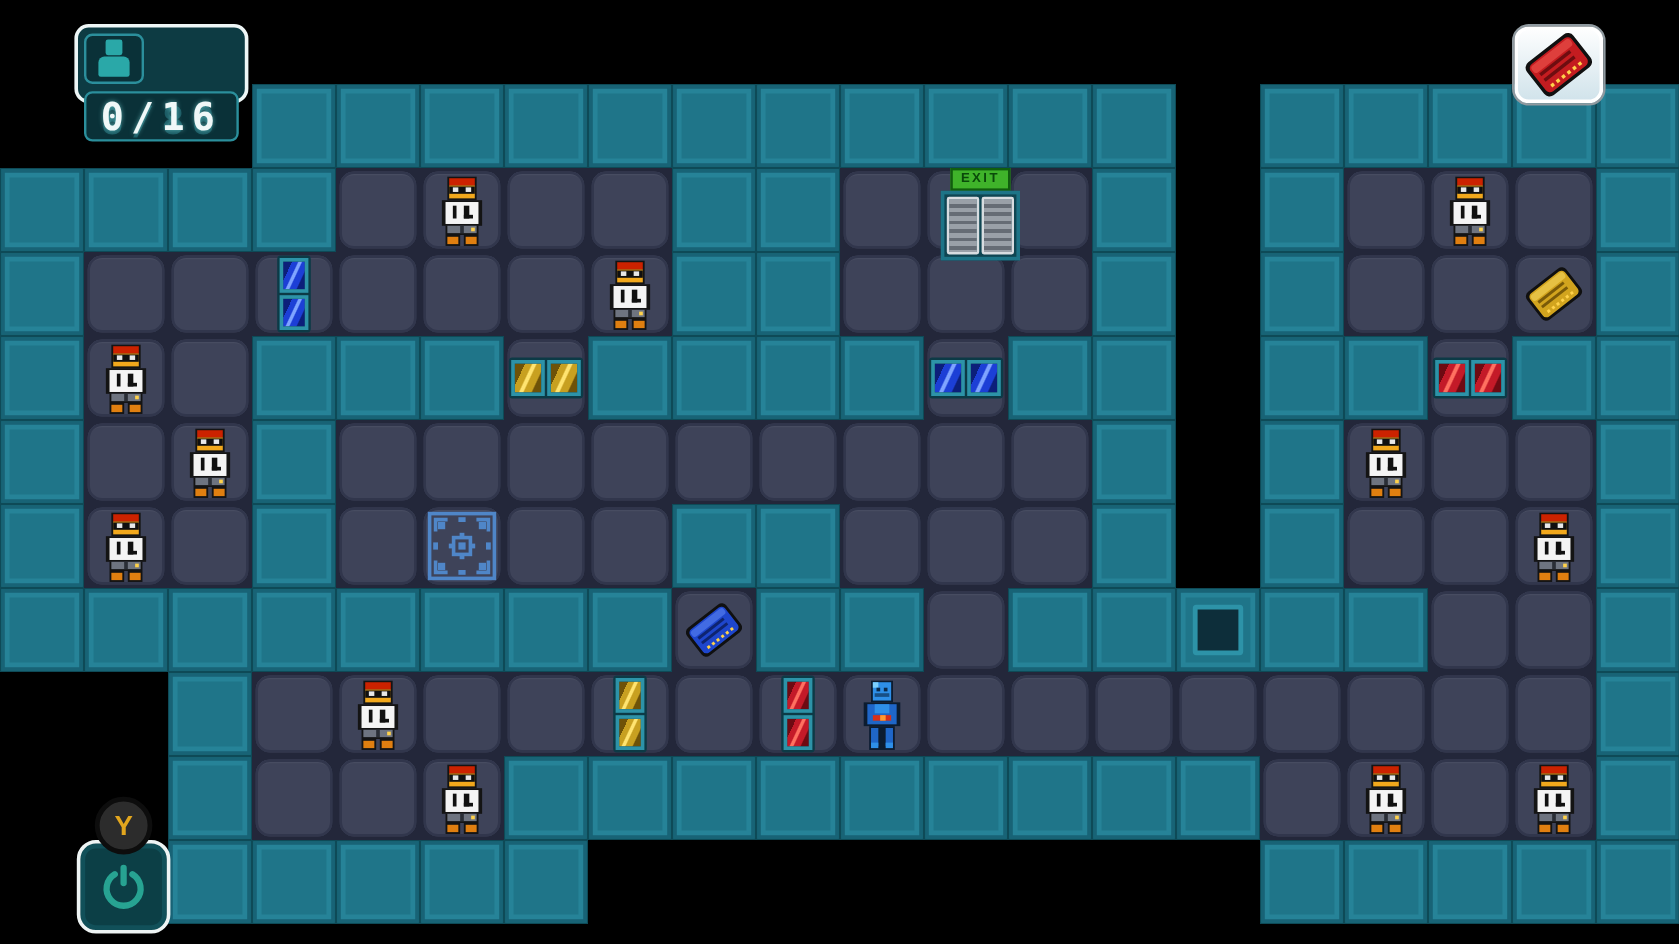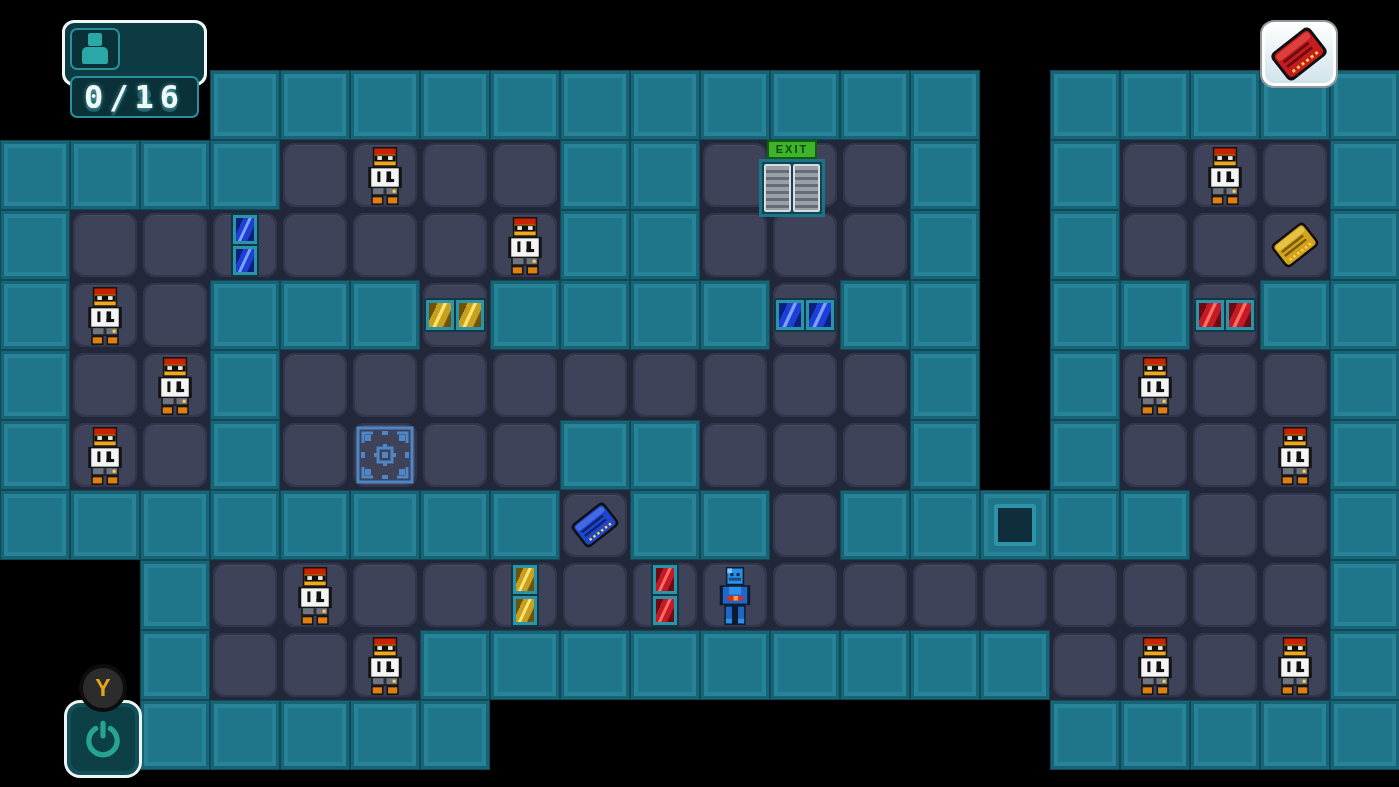--- a/index.html
+++ b/index.html
@@ -584,21 +584,21 @@
         <div class="panel" style="background:linear-gradient(115deg, #6e0a12 0 26%, #c41a28 26% 42%, #ff7060 46% 53%, #c41a28 57% 74%, #6e0a12 78% 100%)"></div>
       </div>
       <div class="door v" style="left: 511px; top: 563px;">
         <div class="panel" style="background:linear-gradient(115deg, #6e5208 0 26%, #c8a020 26% 42%, #ffe470 46% 53%, #c8a020 57% 74%, #6e5208 78% 100%)"></div>
         <div class="panel" style="background:linear-gradient(115deg, #6e5208 0 26%, #c8a020 26% 42%, #ffe470 46% 53%, #c8a020 57% 74%, #6e5208 78% 100%)"></div>
       </div>
       <div class="door v" style="left: 651px; top: 563px;">
         <div class="panel" style="background:linear-gradient(115deg, #6e0a12 0 26%, #c41a28 26% 42%, #ff7060 46% 53%, #c41a28 57% 74%, #6e0a12 78% 100%)"></div>
         <div class="panel" style="background:linear-gradient(115deg, #6e0a12 0 26%, #c41a28 26% 42%, #ff7060 46% 53%, #c41a28 57% 74%, #6e0a12 78% 100%)"></div>
       </div>
-      <div class="exit" style="left: 759px; top: 140px;">
+      <div class="exit" style="left: 784px; top: 140px;">
         <div class="exit-sign">EXIT</div>
     <div class="exit-doors">
           <div class="leaf"></div>
           <div class="leaf"></div>
         </div>
       </div>
     </div>
 
   <div id="counter" class="hud">
     <div class="cell icon">

